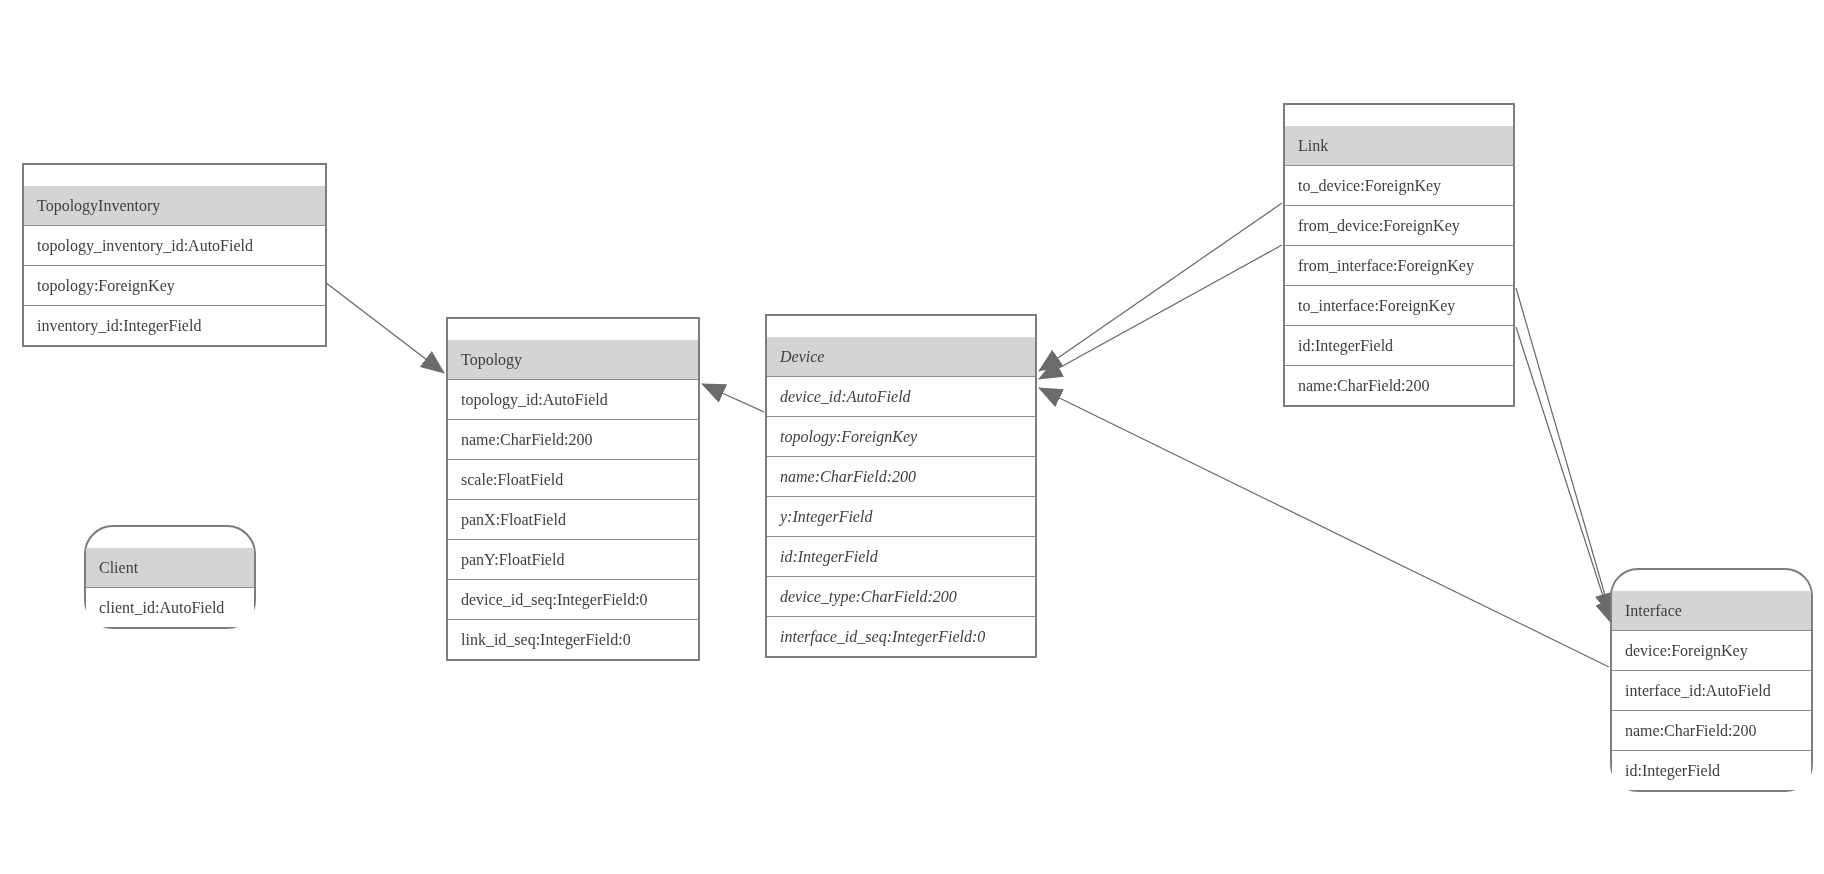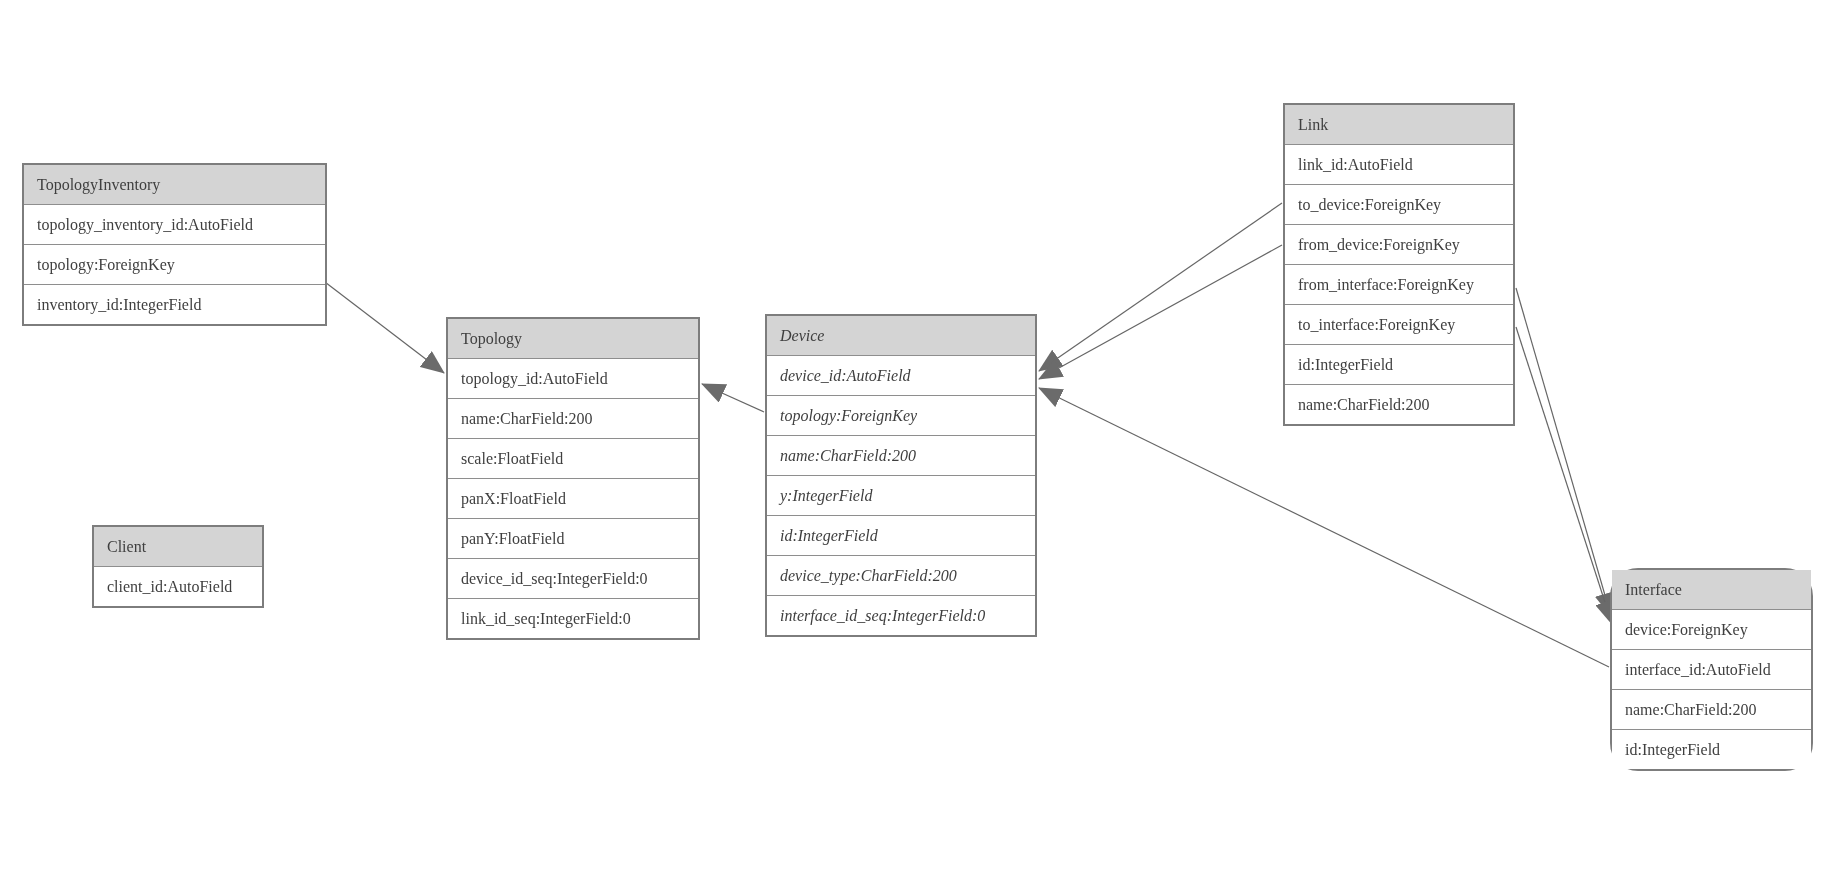--- a/index.html
+++ b/index.html
@@ -34,20 +34,21 @@
     color:var(--text);
     font-size:16px;
   }
   .entity-header{
     height:39px;
     line-height:39px;
     background:var(--header-fill);
     padding-left:13px;
     white-space:nowrap;
     overflow:hidden;
+    margin-top:21px;
   }
   .entity-field{
     height:40px;
     line-height:39px;
     border-top:1px solid var(--row-border);
     padding-left:13px;
     background:#ffffff;
     white-space:nowrap;
     overflow:hidden;
   }
@@ -82,37 +83,36 @@
       <div class="entity" style="left: 446px; top: 317px; width: 254px;">
         <div class="entity-header">Topology</div>
         <div class="entity-field">topology_id:AutoField</div>
         <div class="entity-field">name:CharField:200</div>
         <div class="entity-field">scale:FloatField</div>
         <div class="entity-field">panX:FloatField</div>
         <div class="entity-field">panY:FloatField</div>
         <div class="entity-field">device_id_seq:IntegerField:0</div>
         <div class="entity-field">link_id_seq:IntegerField:0</div>
       </div>
-      <div class="entity" style="left: 92px; top: 525px; width: 172px;">
+      <div class="entity" style="left: 84px; top: 525px; width: 172px; border-radius: 29px;">
         <div class="entity-header">Client</div>
         <div class="entity-field">client_id:AutoField</div>
       </div>
       <div class="entity" style="left: 765px; top: 314px; width: 272px; font-style: italic;">
         <div class="entity-header">Device</div>
         <div class="entity-field">device_id:AutoField</div>
         <div class="entity-field">topology:ForeignKey</div>
         <div class="entity-field">name:CharField:200</div>
         <div class="entity-field">y:IntegerField</div>
         <div class="entity-field">id:IntegerField</div>
         <div class="entity-field">device_type:CharField:200</div>
         <div class="entity-field">interface_id_seq:IntegerField:0</div>
       </div>
       <div class="entity" style="left: 1283px; top: 103px; width: 232px;">
         <div class="entity-header">Link</div>
-        <div class="entity-field">link_id:AutoField</div>
         <div class="entity-field">to_device:ForeignKey</div>
         <div class="entity-field">from_device:ForeignKey</div>
         <div class="entity-field">from_interface:ForeignKey</div>
         <div class="entity-field">to_interface:ForeignKey</div>
         <div class="entity-field">id:IntegerField</div>
         <div class="entity-field">name:CharField:200</div>
       </div>
       <div class="entity" style="left: 1610px; top: 568px; width: 203px; border-radius: 28px;">
         <div class="entity-header">Interface</div>
         <div class="entity-field">device:ForeignKey</div>

